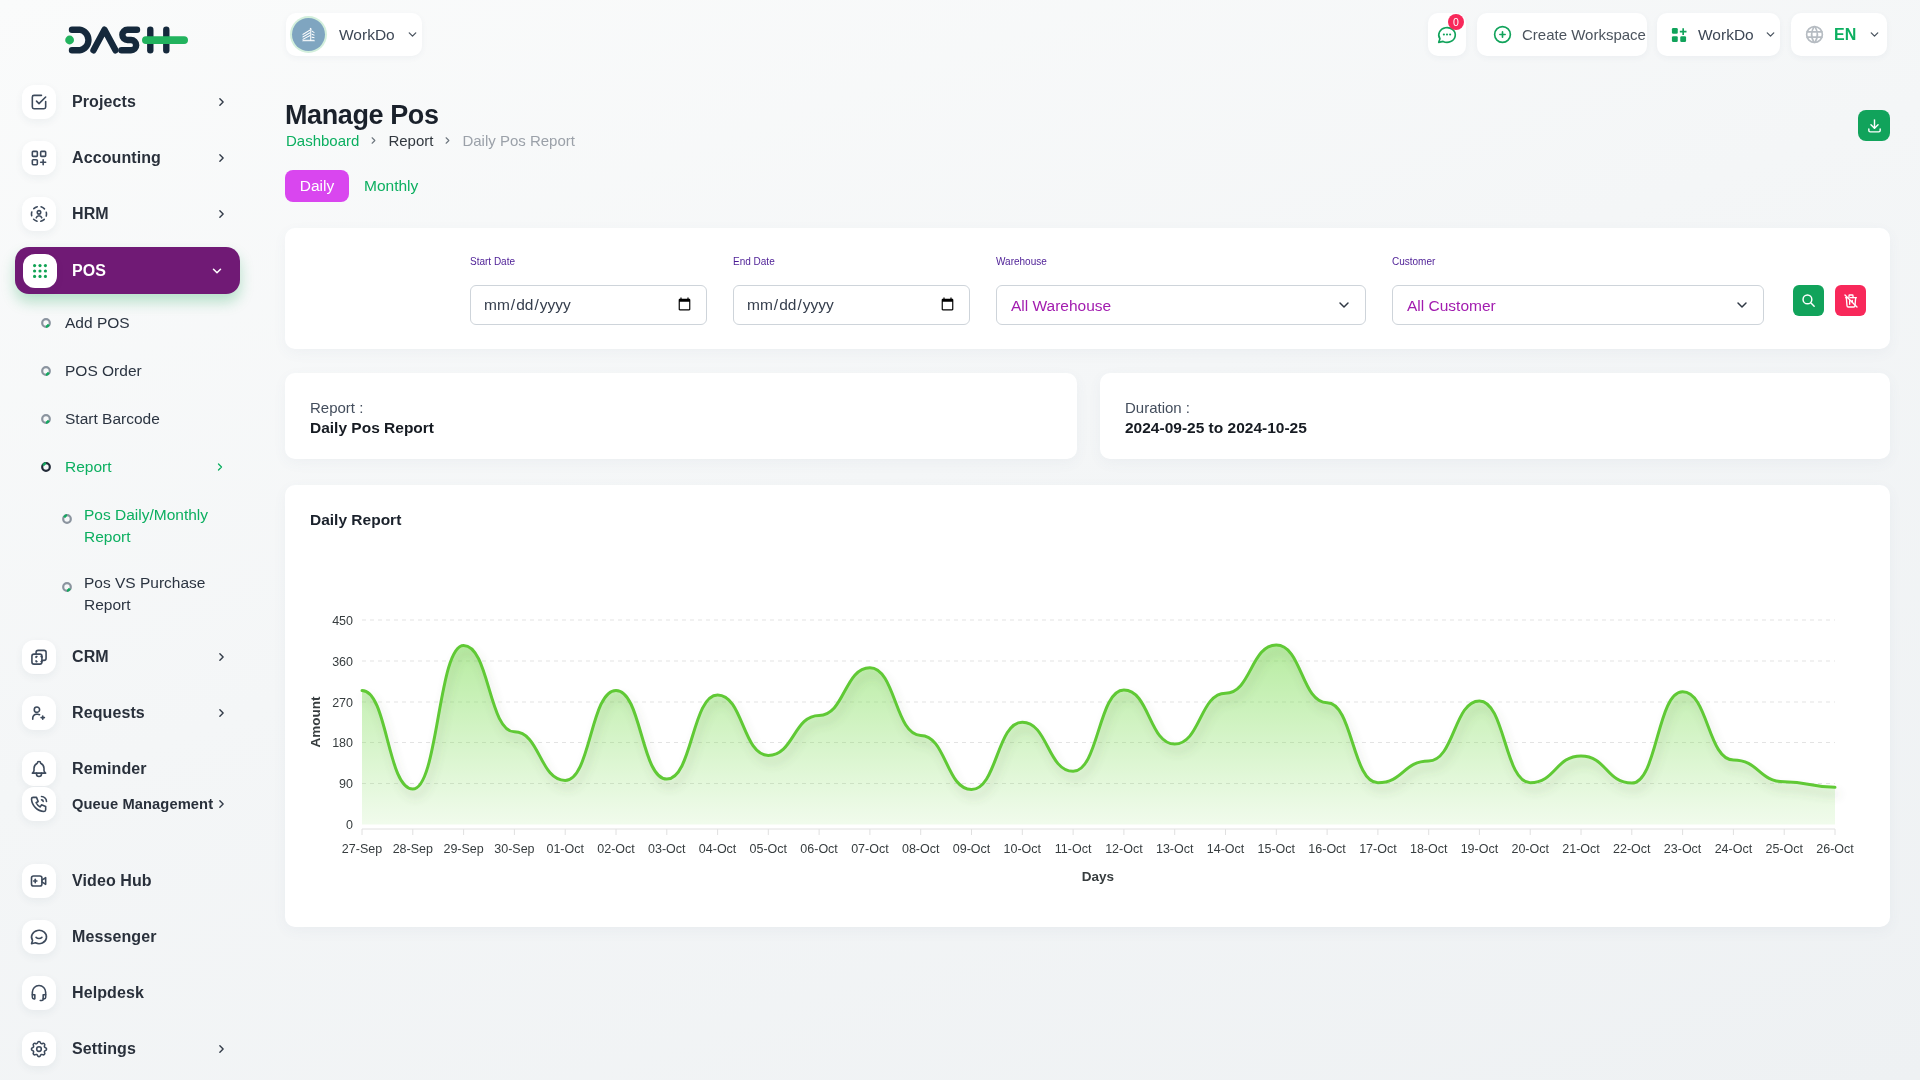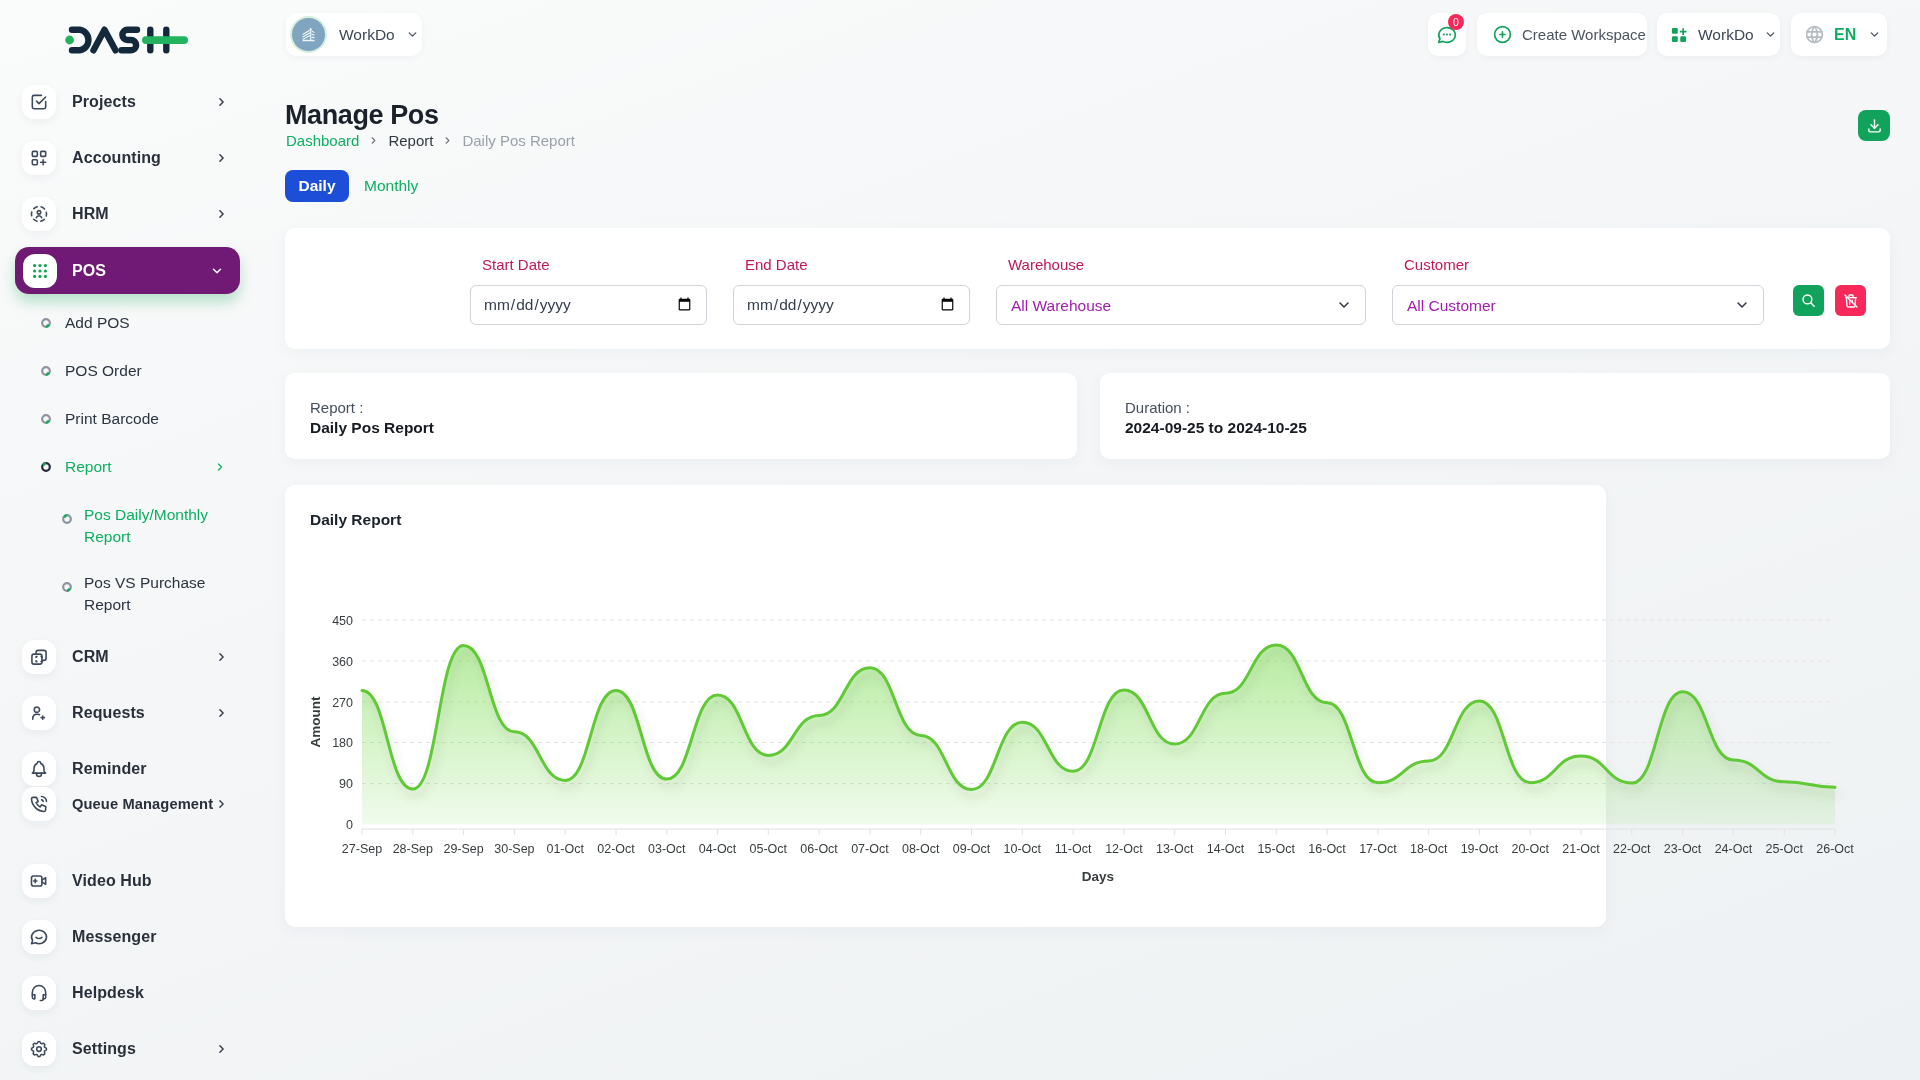--- a/index.html
+++ b/index.html
@@ -18,21 +18,21 @@
 .mitem { position:absolute; left:15px; width:225px; height:34px; }
 .mlabel { position:absolute; left:57px; white-space:nowrap; top:50%; transform:translateY(-50%);
   font-size:16px; font-weight:700; color:#29303b; letter-spacing:0.1px;}
 .chev { position:absolute; right:12px; top:50%; transform:translateY(-50%); display:flex; }
 .sub { position:absolute; left:15px; width:225px; height:22px; }
 .sublabel { position:absolute; left:50px; top:50%; transform:translateY(-50%); font-size:15.5px; font-weight:400; color:#2b3441; }
 .subdot { position:absolute; left:26px; top:50%; transform:translateY(-50%); display:flex;}
 .card { position:absolute; background:#fff; border-radius:10px; box-shadow:0 4px 14px rgba(80,100,130,0.05); }
 .hbtn { position:absolute; top:13px; height:43px; background:#fff; border-radius:10px;
   box-shadow:0 2px 6px rgba(60,80,110,0.05); display:flex; align-items:center; }
-.field-label { position:absolute; font-size:15px; color:#be185d;margin-left:12px; }
+.field-label { position:absolute; font-size:10px; color:#4c1d95; }
 .inp { position:absolute; top:285px; height:40px; background:#fff; border:1px solid #ced4da; border-radius:6px;
   font-family:"Liberation Sans",sans-serif; font-size:15.5px; color:#353e4d; padding:0 12px; }
 select.inp { appearance:none; -webkit-appearance:none; padding-left:14px; color:#a21caf; }
 .selchev { position:absolute; top:297px; pointer-events:none; }
 </style>
 </head>
 <body>
 
 <div id="sidebar" class="abs" style="left:0;top:0;width:260px;height:1080px;">
 
@@ -140,21 +140,21 @@
         </span>
         <span class="sublabel">POS Order</span>
       </div>
     <div class="sub" style="top:408px;">
         <span class="subdot">
           <svg width="10" height="10" viewBox="0 0 10 10">
             <circle cx="5" cy="5" r="3.8" fill="none" stroke="#8b949f" stroke-width="2.2"></circle>
             <path d="M7.7 6.5 A3.8 3.8 0 0 1 5 8.8" fill="none" stroke="#12a95f" stroke-width="2.4"></path>
           </svg>
         </span>
-        <span class="sublabel">Print Barcode</span>
+        <span class="sublabel">Start Barcode</span>
       </div>
     <div class="sub" style="top:456px;">
         <span class="subdot">
           <svg width="10" height="10" viewBox="0 0 10 10">
             <circle cx="5" cy="5" r="3.8" fill="none" stroke="#222b38" stroke-width="2.2"></circle>
             <path d="M2.3 3.4 A3.8 3.8 0 0 1 5 1.2" fill="none" stroke="#12a95f" stroke-width="2.4"></path>
           </svg>
         </span>
         <span class="sublabel" style="color:#0caf60;">Report</span>
       <span class="chev" style="right:14px;">
@@ -381,21 +381,21 @@
   </div>
 
   <div class="abs" style="left:1858px;top:110px;width:32px;height:31px;background:#11a35b;border-radius:8px;display:flex;align-items:center;justify-content:center;">
     <svg width="17" height="17" viewBox="0 0 24 24" fill="none" stroke="#fff" stroke-width="2" stroke-linecap="round" stroke-linejoin="round">
         <path d="M4 17v2a2 2 0 0 0 2 2h12a2 2 0 0 0 2 -2v-2"></path>
         <path d="M7 11l5 5l5 -5"></path>
         <path d="M12 4v12"></path>
       </svg>
   </div>
 
-  <div class="abs" style="left:285px;top:170px;width:64px;height:32px;background:#1d4ed8;border-radius:8px;display:flex;align-items:center;justify-content:center;color:#fff;font-size:15.5px;font-weight:bold;">Daily</div>
+  <div class="abs" style="left:285px;top:170px;width:64px;height:32px;background:#d946ef;border-radius:8px;display:flex;align-items:center;justify-content:center;color:#fff;font-size:15.5px;">Daily</div>
   <div class="abs" style="left:364px;top:170px;height:32px;display:flex;align-items:center;color:#0caf60;font-size:15.5px;">Monthly</div>
 
   <div class="card" style="left:285px;top:228px;width:1605px;height:121px;"></div>
   <div class="field-label" style="left:470px;top:256px;">Start Date</div>
   <div class="field-label" style="left:733px;top:256px;">End Date</div>
   <div class="field-label" style="left:996px;top:256px;">Warehouse</div>
   <div class="field-label" style="left:1392px;top:256px;">Customer</div>
   <input class="inp" type="date" style="left: 470px; width: 237px;">
   <input class="inp" type="date" style="left: 733px; width: 237px;">
   <select class="inp" style="left:996px;width:370px;"><option>All Warehouse</option></select>
@@ -425,21 +425,21 @@
 
   <div class="card" style="left:285px;top:373px;width:792px;height:86px;">
     <div style="margin:26px 16px 0 25px;font-size:15px;color:#444e5d;">Report :</div>
     <div style="margin:3px 0 0 25px;font-size:15.5px;font-weight:700;color:#161b22;">Daily Pos Report</div>
   </div>
   <div class="card" style="left:1100px;top:373px;width:790px;height:86px;">
     <div style="margin:26px 0 0 25px;font-size:15px;color:#444e5d;">Duration :</div>
     <div style="margin:3px 0 0 25px;font-size:15.5px;font-weight:700;color:#161b22;">2024-09-25 to 2024-10-25</div>
   </div>
 
-  <div class="card" style="left:285px;top:485px;width:1321px;height:442px;">
+  <div class="card" style="left:285px;top:485px;width:1605px;height:442px;">
     <div style="margin:26px 0 0 25px;font-size:15.5px;font-weight:700;color:#1a212b;">Daily Report</div>
   </div>
   <svg class="abs" style="left:285px;top:485px;" width="1605" height="442" viewBox="285 485 1605 442">
     <defs>
       <linearGradient id="areaFill" x1="0" y1="0" x2="0" y2="1">
         <stop offset="0" stop-color="#6fd943" stop-opacity="0.50"></stop>
         <stop offset="1" stop-color="#6fd943" stop-opacity="0.10"></stop>
       </linearGradient>
       <filter id="lineShadow" x="-20%" y="-20%" width="140%" height="140%">
         <feDropShadow dx="3" dy="7" stdDeviation="4" flood-color="#5a6b50" flood-opacity="0.22"></feDropShadow>

